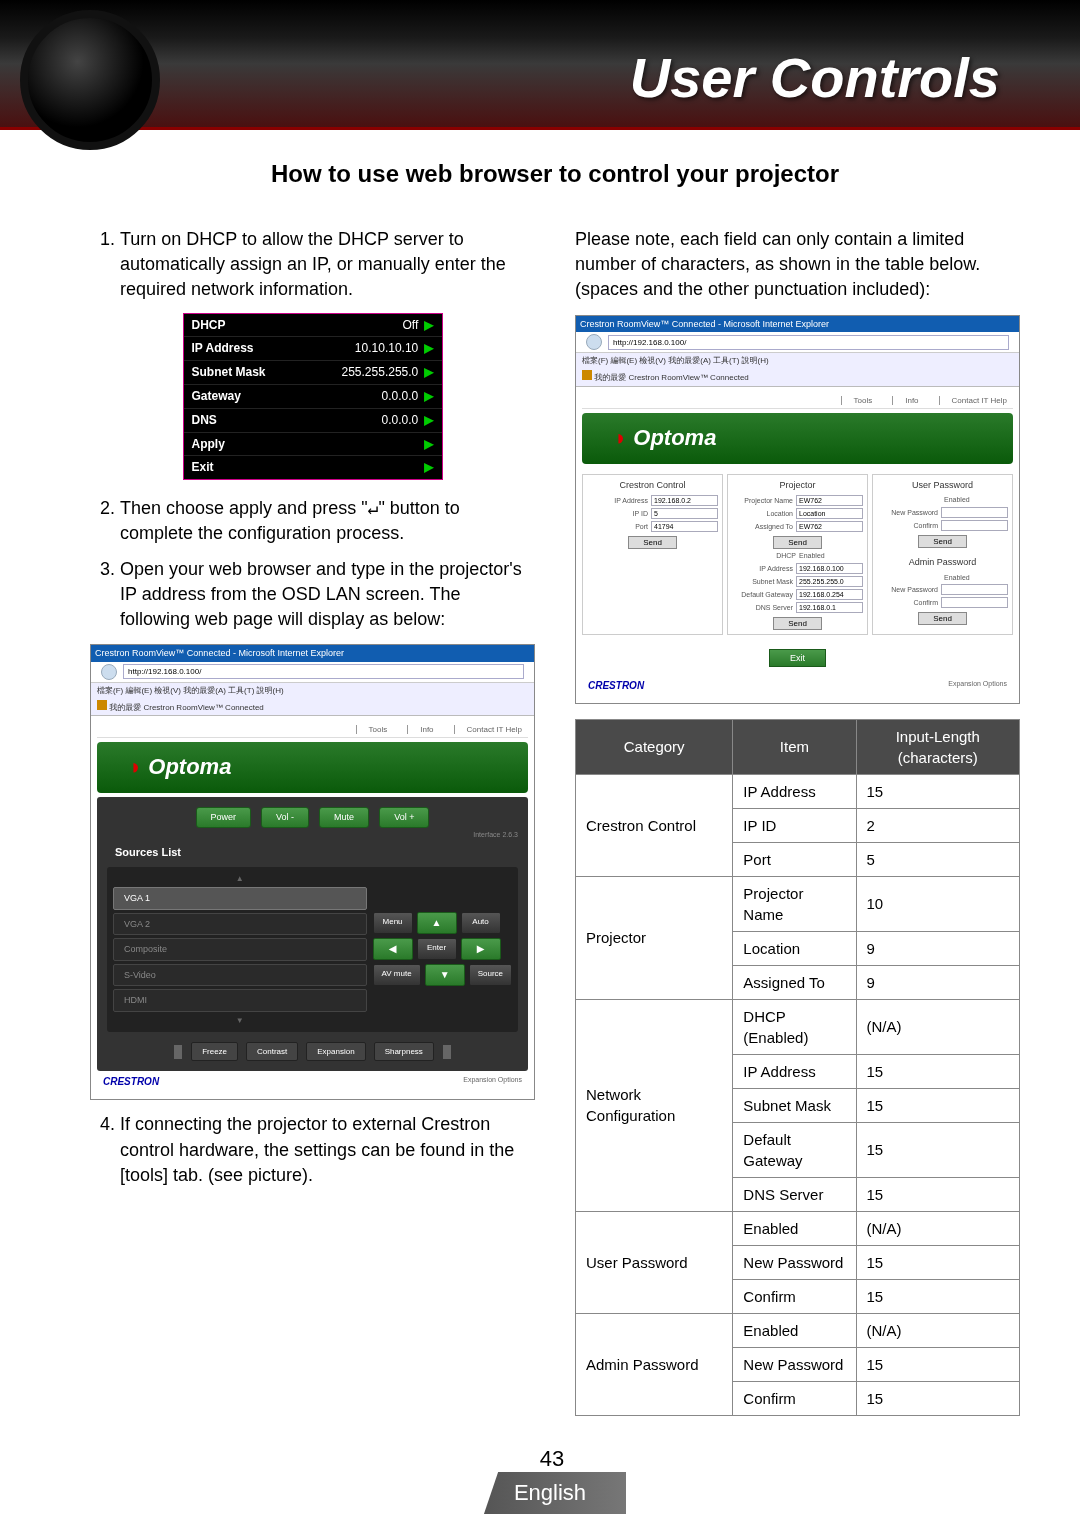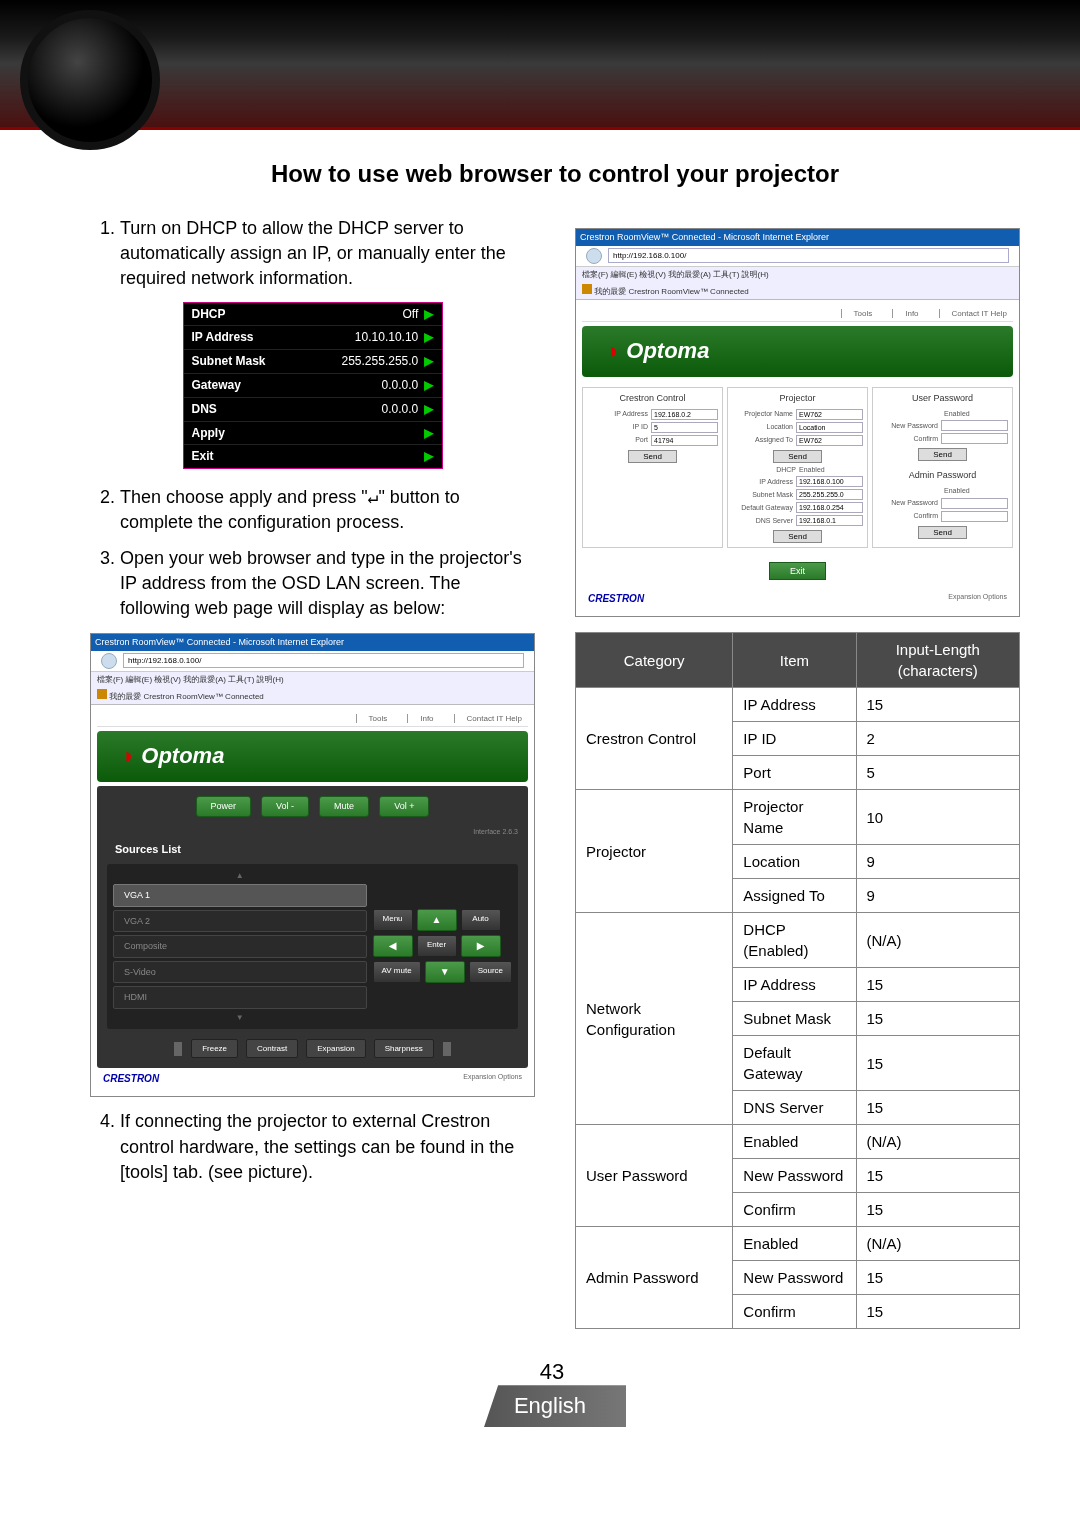--- a/index.html
+++ b/index.html
@@ -18,21 +18,21 @@
     border: 8px solid #111;
     z-index: 2;
   }
   .header-title {
     position: absolute; right: 80px; top: 45px;
     font-size: 56px; font-style: italic; font-weight: bold; color: #fff;
     text-shadow: 2px 2px 4px rgba(0,0,0,.6);
   }
   
   .content { padding: 20px 60px 0 90px; }
-  .subtitle { font-size: 24px; font-weight: bold; text-align: center; margin: 10px 0 28px; }
+  .subtitle { font-size: 24px; font-weight: bold; text-align: center; margin: 10px 0 39px; }
   
   .cols { display: flex; gap: 40px; }
   .col { flex: 1; font-size: 18px; line-height: 1.4; }
   
   .ol { padding-left: 30px; }
   .ol li { margin-bottom: 10px; }
   
   .osd-menu {
     width: 260px; margin: 10px auto 15px; border: 1px solid #c08;
     background: #000; color: #fff; font-size: 12px;
@@ -53,27 +53,27 @@
   .bs-url-box { flex: 1; border: 1px solid #aac; padding: 1px 4px; font-size:8px; }
   .bs-menu { background: #eef; padding: 2px 6px; font-size: 8px; color: #333; }
   .bs-fav { background: #eef; padding: 2px 6px; font-size: 8px; color: #333; border-bottom:1px solid #bbb; }
   
   .bs-body { background: #fff; padding: 6px; }
   .bs-tabs { text-align: right; font-size: 8px; color: #666; border-bottom:1px solid #ddd; padding:2px 6px; }
   .bs-tabs span { margin-left: 20px; border-left:1px solid #999; padding-left: 12px; }
   .optoma-banner {
     background: linear-gradient(to bottom, #2a7a2a, #0a5a0a);
     color: #fff; font-style: italic; font-weight: bold;
-    padding: 10px 25px; font-size: 22px; border-radius: 4px;
+    padding: 10px 32px; font-size: 22px; border-radius: 4px;
     margin: 4px 0;
   }
   .optoma-banner::before { content: "◗"; color: #d00; margin-right: 6px; }
   
   .main-ui { background: #333; padding: 10px; border-radius: 3px; }
-  .btn-row { display: flex; gap: 10px; margin-bottom: 10px; justify-content: center; }
+  .btn-row { display: flex; gap: 10px; margin-bottom: 2px; justify-content: center; }
   .ubtn {
     background: linear-gradient(#4a9a4a, #2a7a2a); color: #fff;
     border: 1px solid #1a5a1a; border-radius: 3px;
     padding: 3px 14px; font-size: 9px;
   }
   .src-title { color: #fff; font-weight: bold; font-size: 11px; margin: 6px 8px; }
   .src-list { background: #222; border-radius: 3px; display: flex; gap: 6px; padding: 6px; }
   .src-col { flex: 1; }
   .src-item {
     background: #2a2a2a; color: #888; border: 1px solid #444;
@@ -123,20 +123,21 @@
     clip-path: polygon(10% 0, 100% 0, 100% 100%, 0 100%);
   }
   .enter-sym { font-family: monospace; }
   .bullet { width:10px; height:10px; background:#c80; display:inline-block; }
 </style>
 </head>
 <body>
 
 <div class="header">
   <div class="lens"></div>
+  <div class="header-title">User Controls</div>
 </div>
 
 <div class="content">
   <div class="subtitle">How to use web browser to control your projector</div>
 
   <div class="cols">
 
     <div class="col">
       <ol class="ol">
         <li>Turn on DHCP to allow the DHCP server to automatically assign an IP, or manually enter the required network information.</li>
@@ -243,20 +244,21 @@
           <div class="crestron-foot"><span class="crestron-logo">CRESTRON</span><span class="r">Expansion Options</span></div>
         </div>
       </div>
 
       <ol class="ol" start="4">
         <li>If connecting the projector to external Crestron control hardware, the settings can be found in the [tools] tab. (see picture).</li>
       </ol>
     </div>
 
     <div class="col">
+      <p>Please note, each field can only contain a limited number of characters, as shown in the table below. (spaces and the other punctuation included):</p>
 
       <div class="browser-shot">
         <div class="bs-title">Crestron RoomView™ Connected - Microsoft Internet Explorer</div>
         <div class="bs-url">
             <div class="bs-url-circ"></div>
             <div class="bs-url-box">http://192.168.0.100/</div>
           </div>
         <div class="bs-menu">檔案(F)  編輯(E)  檢視(V)  我的最愛(A)  工具(T)  說明(H)</div>
         <div class="bs-fav"><span class="bullet"></span> <span>我的最愛    Crestron RoomView™ Connected</span></div>
         <div class="bs-body">

